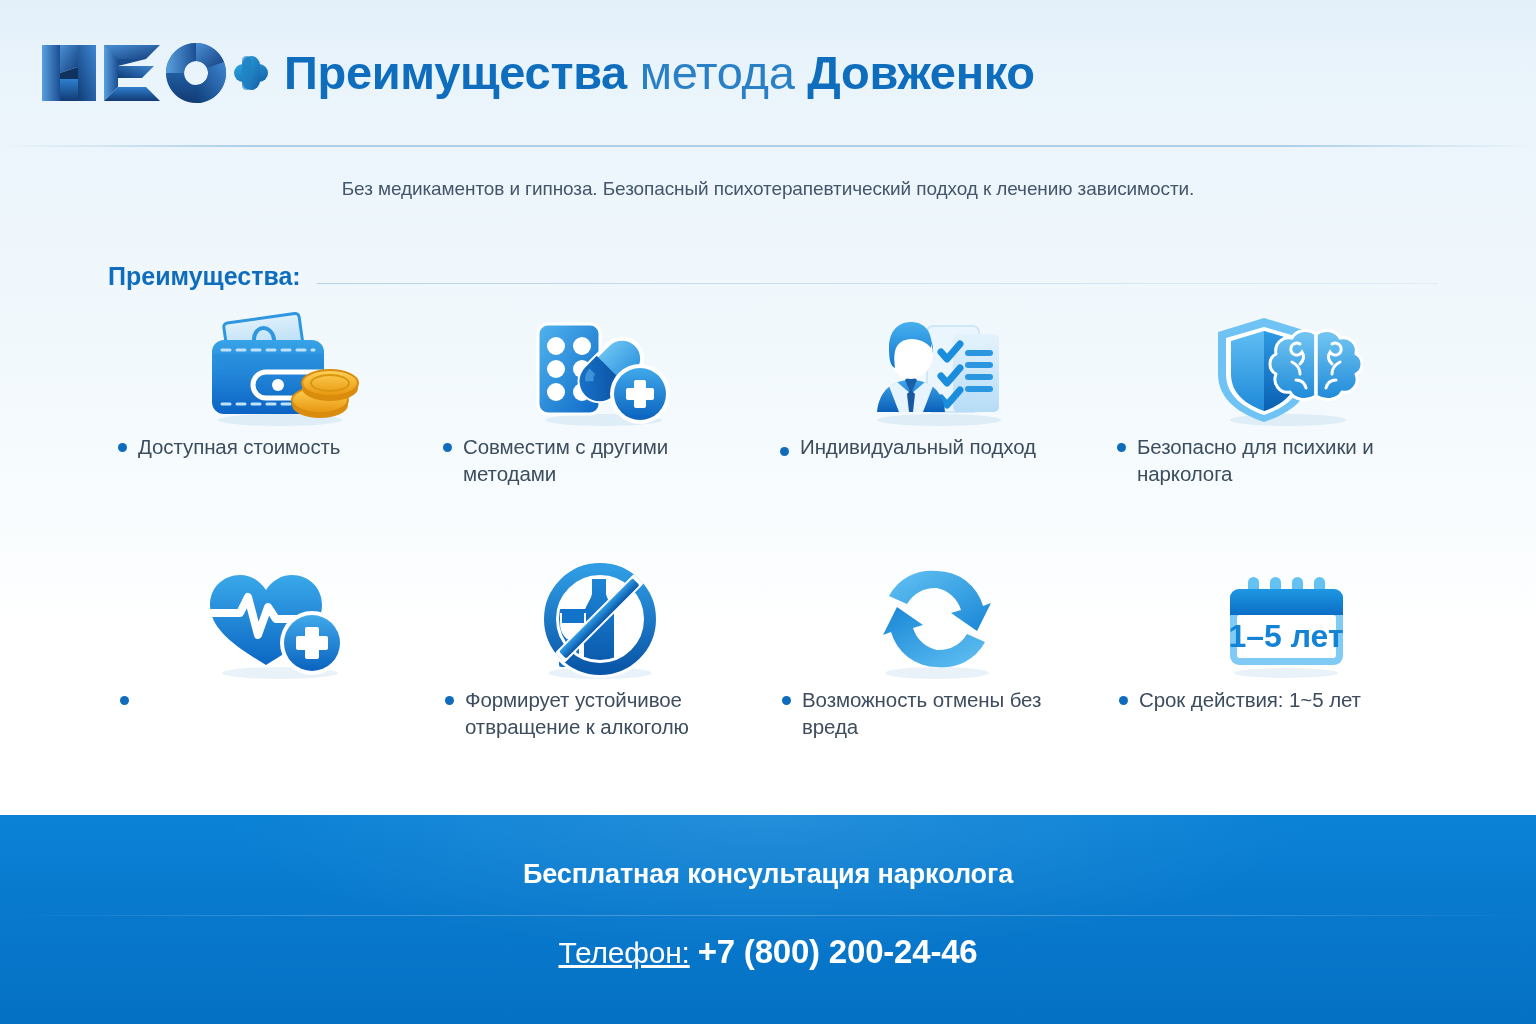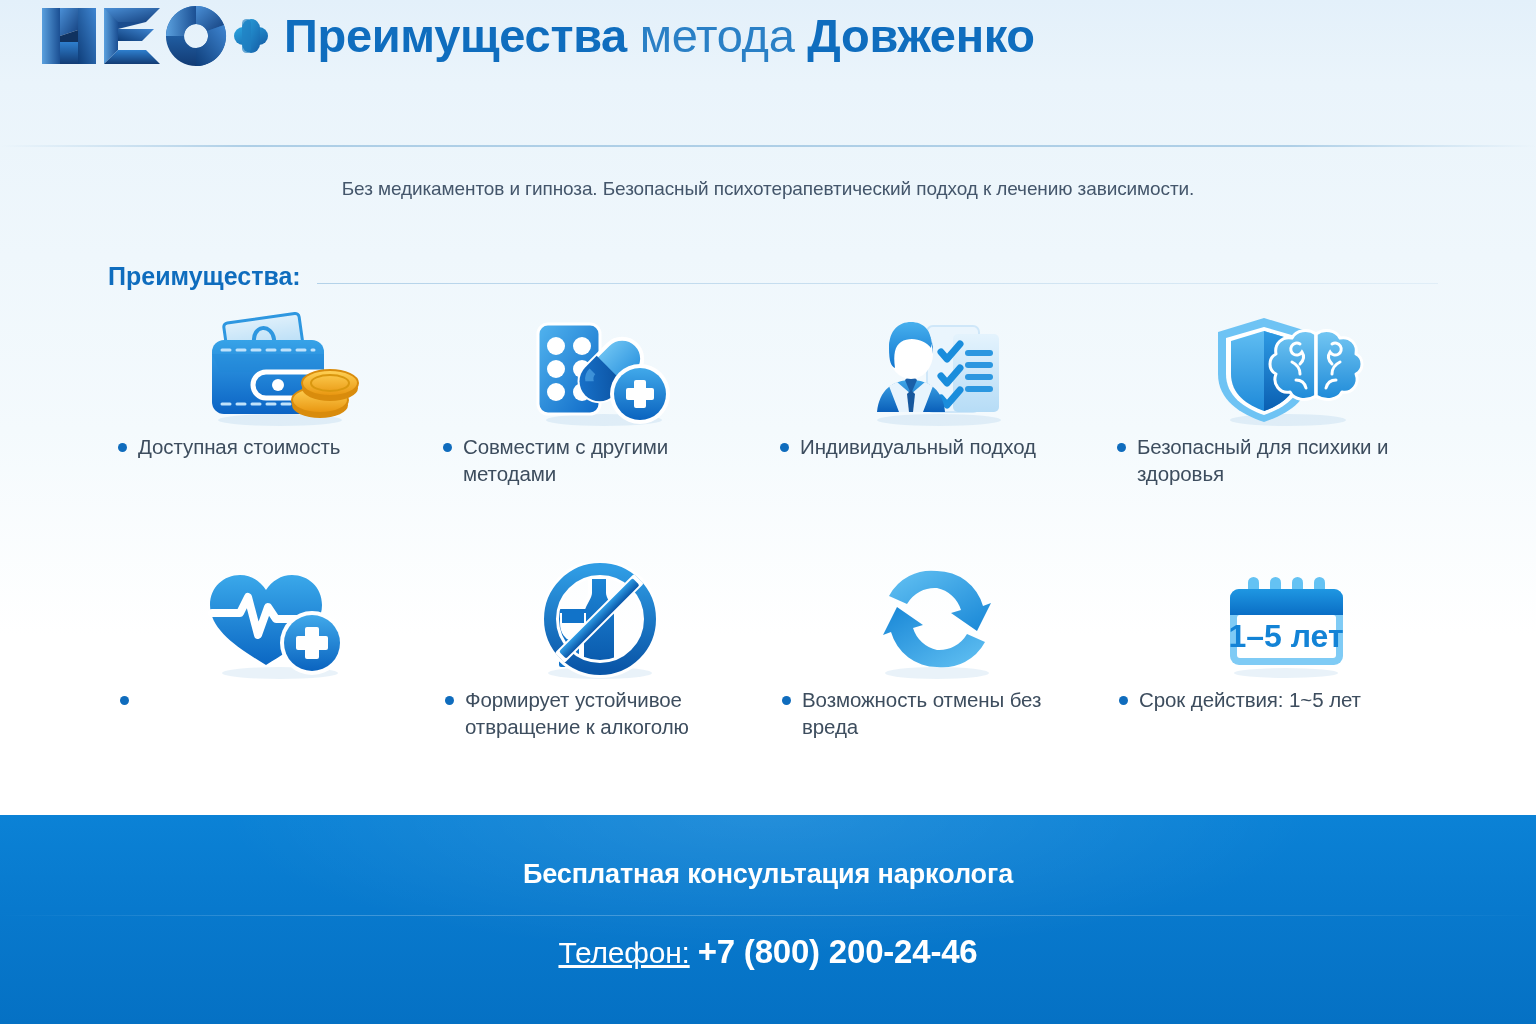--- a/index.html
+++ b/index.html
@@ -11,21 +11,21 @@
   }
   #poster {
     position: relative;
     width: 1536px; height: 1024px;
     background:
       linear-gradient(180deg, #e3f0fa 0%, #eaf4fb 8%, #f4fafd 42%, #ffffff 62%, #ffffff 100%);
   }
   
   .header {
     position: absolute; left: 0; top: 0; width: 1536px; height: 146px;
-    display: flex; align-items: flex-start;
+    display: flex; align-items: center;
   }
   .header-inner { display: flex; align-items: center; padding-left: 38px; }
   .logo { position: relative; width: 232px; height: 72px; flex: 0 0 232px; }
   .logo svg { display: block; }
   .title {
     font-size: 47px; letter-spacing: -0.3px; white-space: nowrap;
     margin-left: 14px; line-height: 1.05; color: #0e6fc0;
   }
   .title .b1 { font-weight: bold; color: #0f6dbe; }
   .title .reg { font-weight: normal; color: #2a80c6; }
@@ -68,21 +68,21 @@
   .bullet {
     flex: 0 0 9px; width: 9px; height: 9px; border-radius: 50%;
     background: #0f6cbd; margin-top: 10px;
   }
   .label {
     font-size: 20.5px; color: #3d4d5e; line-height: 1.33; letter-spacing: -0.1px;
   }
   
   .cell.c1 .label-row { padding-left: 18px; }
   .cell.c2 .label-row { padding-left: 8px; }
-  .cell.c3 .label-row { padding-left: 10px; }
+  .cell.c3 .label-row { padding-left: 10px; align-items: center; }
   .cell.c4 .label-row { padding-left: 12px; }
   .cell.c5 .label-row { padding-left: 20px; }
   .cell.c6 .label-row { padding-left: 10px; }
   .cell.c7 .label-row { padding-left: 12px; }
   .cell.c8 .label-row { padding-left: 14px; }
   .cell.c1 .icon-wrap, .cell.c5 .icon-wrap { padding-left: 22px; }
   .cell.c4 .icon-wrap, .cell.c8 .icon-wrap { padding-left: 28px; }
   
   .footer {
     position: absolute; left: 0; top: 815px; width: 1536px; height: 209px;
@@ -375,21 +375,21 @@
               <path d="M16 34 q8 4 8 12"></path>
               <path d="M64 34 q-8 4 -8 12"></path>
               <path d="M20 52 q8 0 10 8"></path>
               <path d="M60 52 q-8 0 -10 8"></path>
             </g>
           </g>
         </svg>
       </div>
       <div class="label-row">
         <span class="bullet"></span>
-        <span class="label">Безопасный для психики и здоровья</span>
+        <span class="label">Безопасно для психики и нарколога</span>
       </div>
     </div>
 
     <div class="cell c5">
       <div class="icon-wrap">
         <svg width="170" height="118" viewBox="0 0 170 118">
           <defs>
             <linearGradient id="hrt" x1="0" y1="0" x2="0" y2="1">
               <stop offset="0" stop-color="#3aa8ea"></stop>
                 <stop offset="1" stop-color="#0b67c3"></stop>

